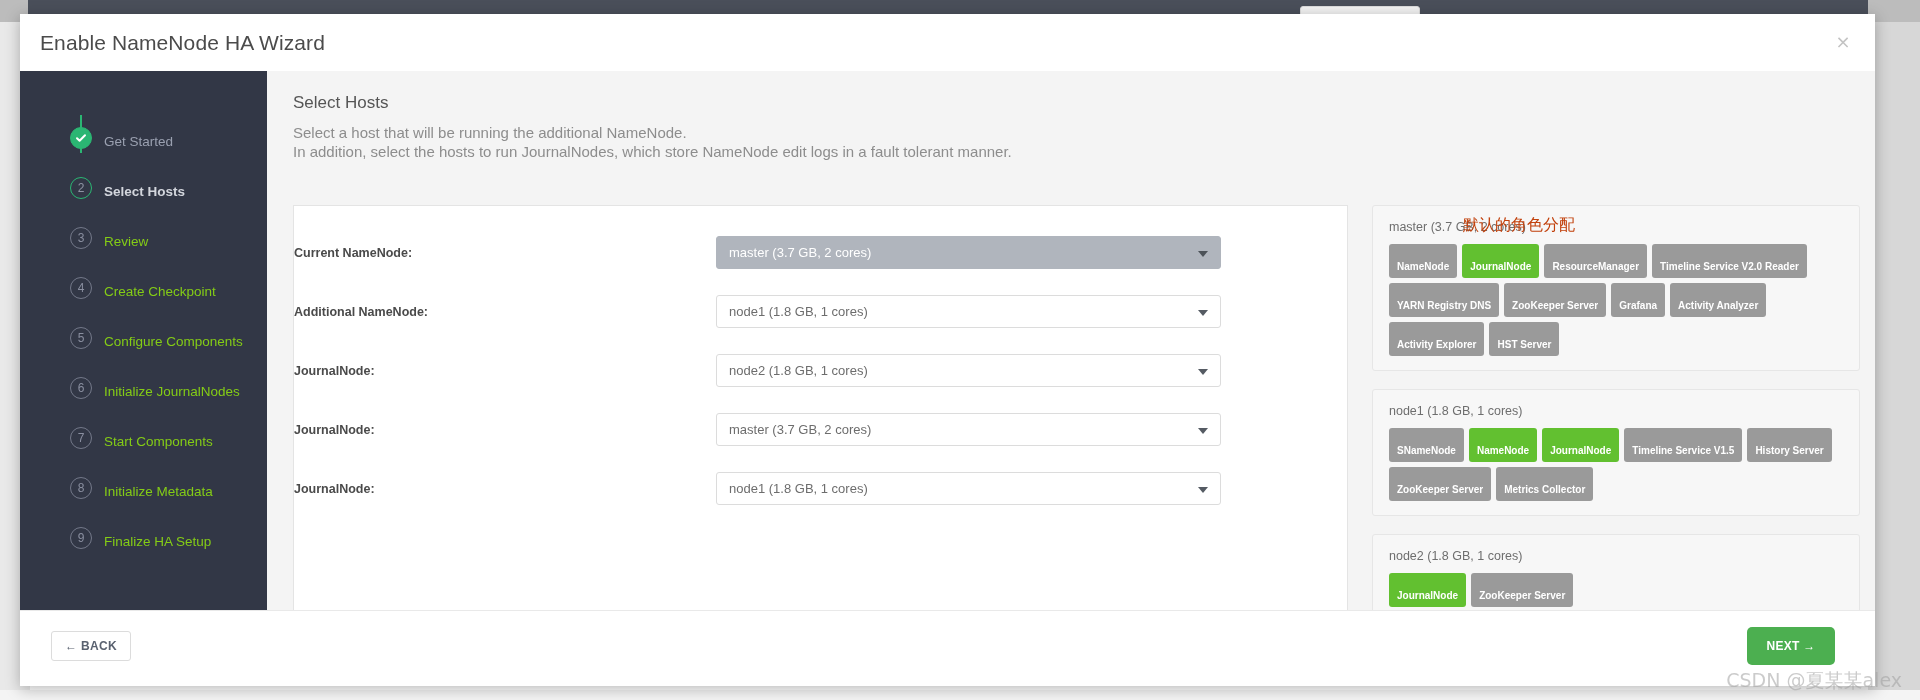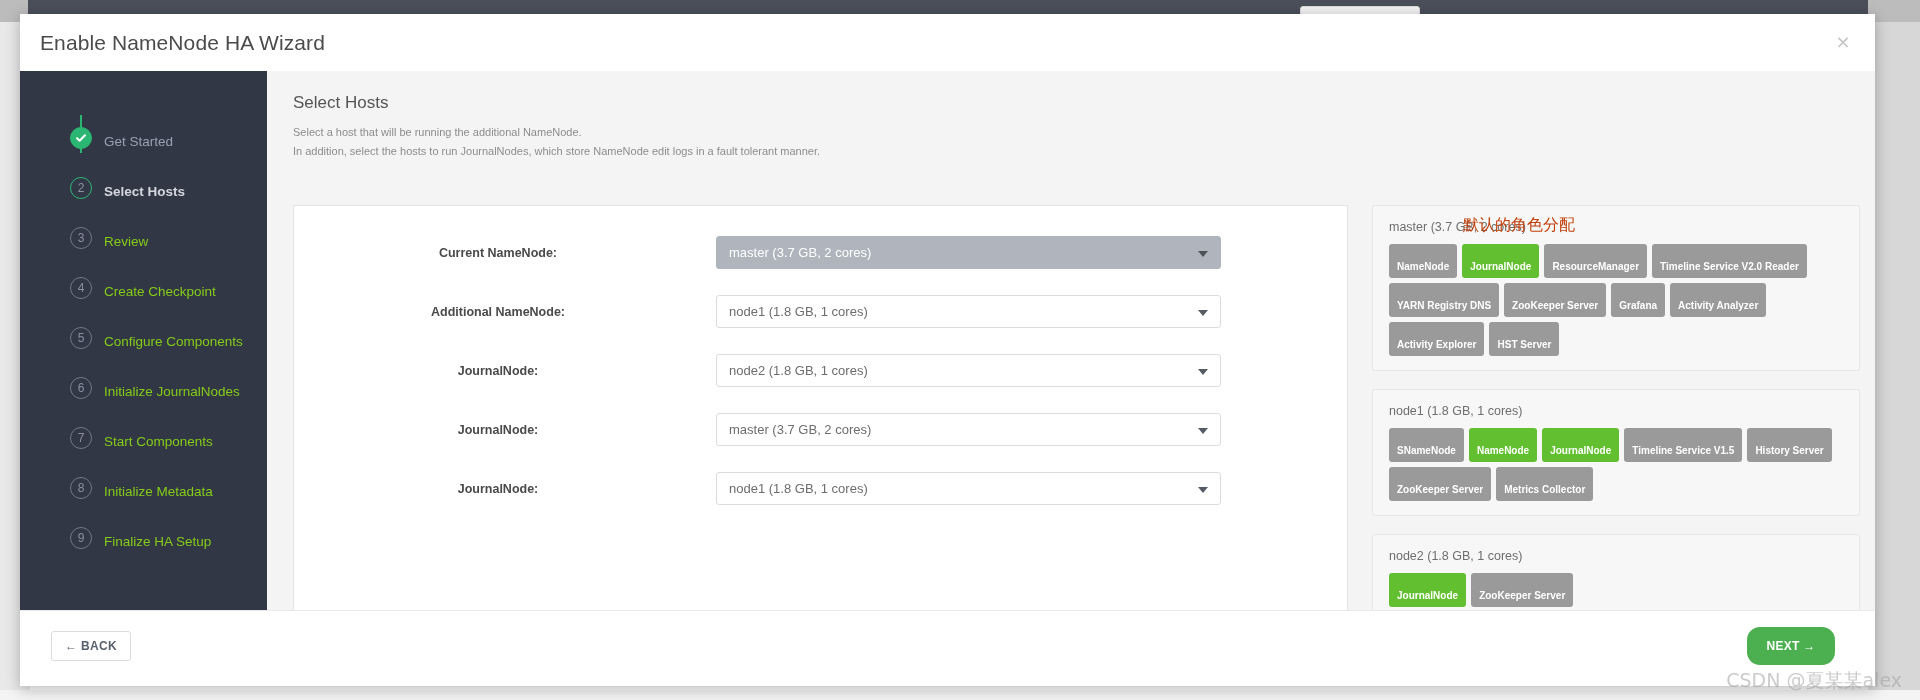--- a/index.html
+++ b/index.html
@@ -155,21 +155,21 @@
     position: relative;
     min-width: 0;
   }
   .content-title {
     font-size: 17px;
     color: #555555;
     margin: 0 0 10px 0;
     font-weight: normal;
   }
   .content-sub {
-    font-size: 11px;
+    font-size: 15px;
     color: #8d8d8d;
     line-height: 19px;
   }
 
   .annotation {
     position: absolute;
     right: 300px;
     top: 144px;
     color: #c2410c;
     font-size: 16px;
@@ -193,21 +193,21 @@
     flex: 0 0 1055px;
   }
 
   .form-row {
     display: flex;
     align-items: center;
     margin-bottom: 26px;
   }
   .form-label {
     width: 422px;
-    text-align: center;
+    text-align: left;
     padding-right: 14px;
     font-size: 12.5px;
     font-weight: bold;
     color: #4a4a4a;
     white-space: nowrap;
   }
   .select-box {
     width: 505px;
     height: 33px;
     border: 1px solid #dcdcdc;
@@ -296,21 +296,21 @@
     align-items: center;
     justify-content: center;
     cursor: pointer;
     letter-spacing: 0.3px;
   }
   .btn-next {
     position: absolute;
     right: 40px; top: 16px;
     width: 88px; height: 38px;
     border: none;
-    border-radius: 13px;
+    border-radius: 5px;
     background: #4caf50;
     color: #ffffff;
     font-size: 12px;
     font-weight: bold;
     display: flex;
     align-items: center;
     justify-content: center;
     cursor: pointer;
     letter-spacing: 0.3px;
   }

